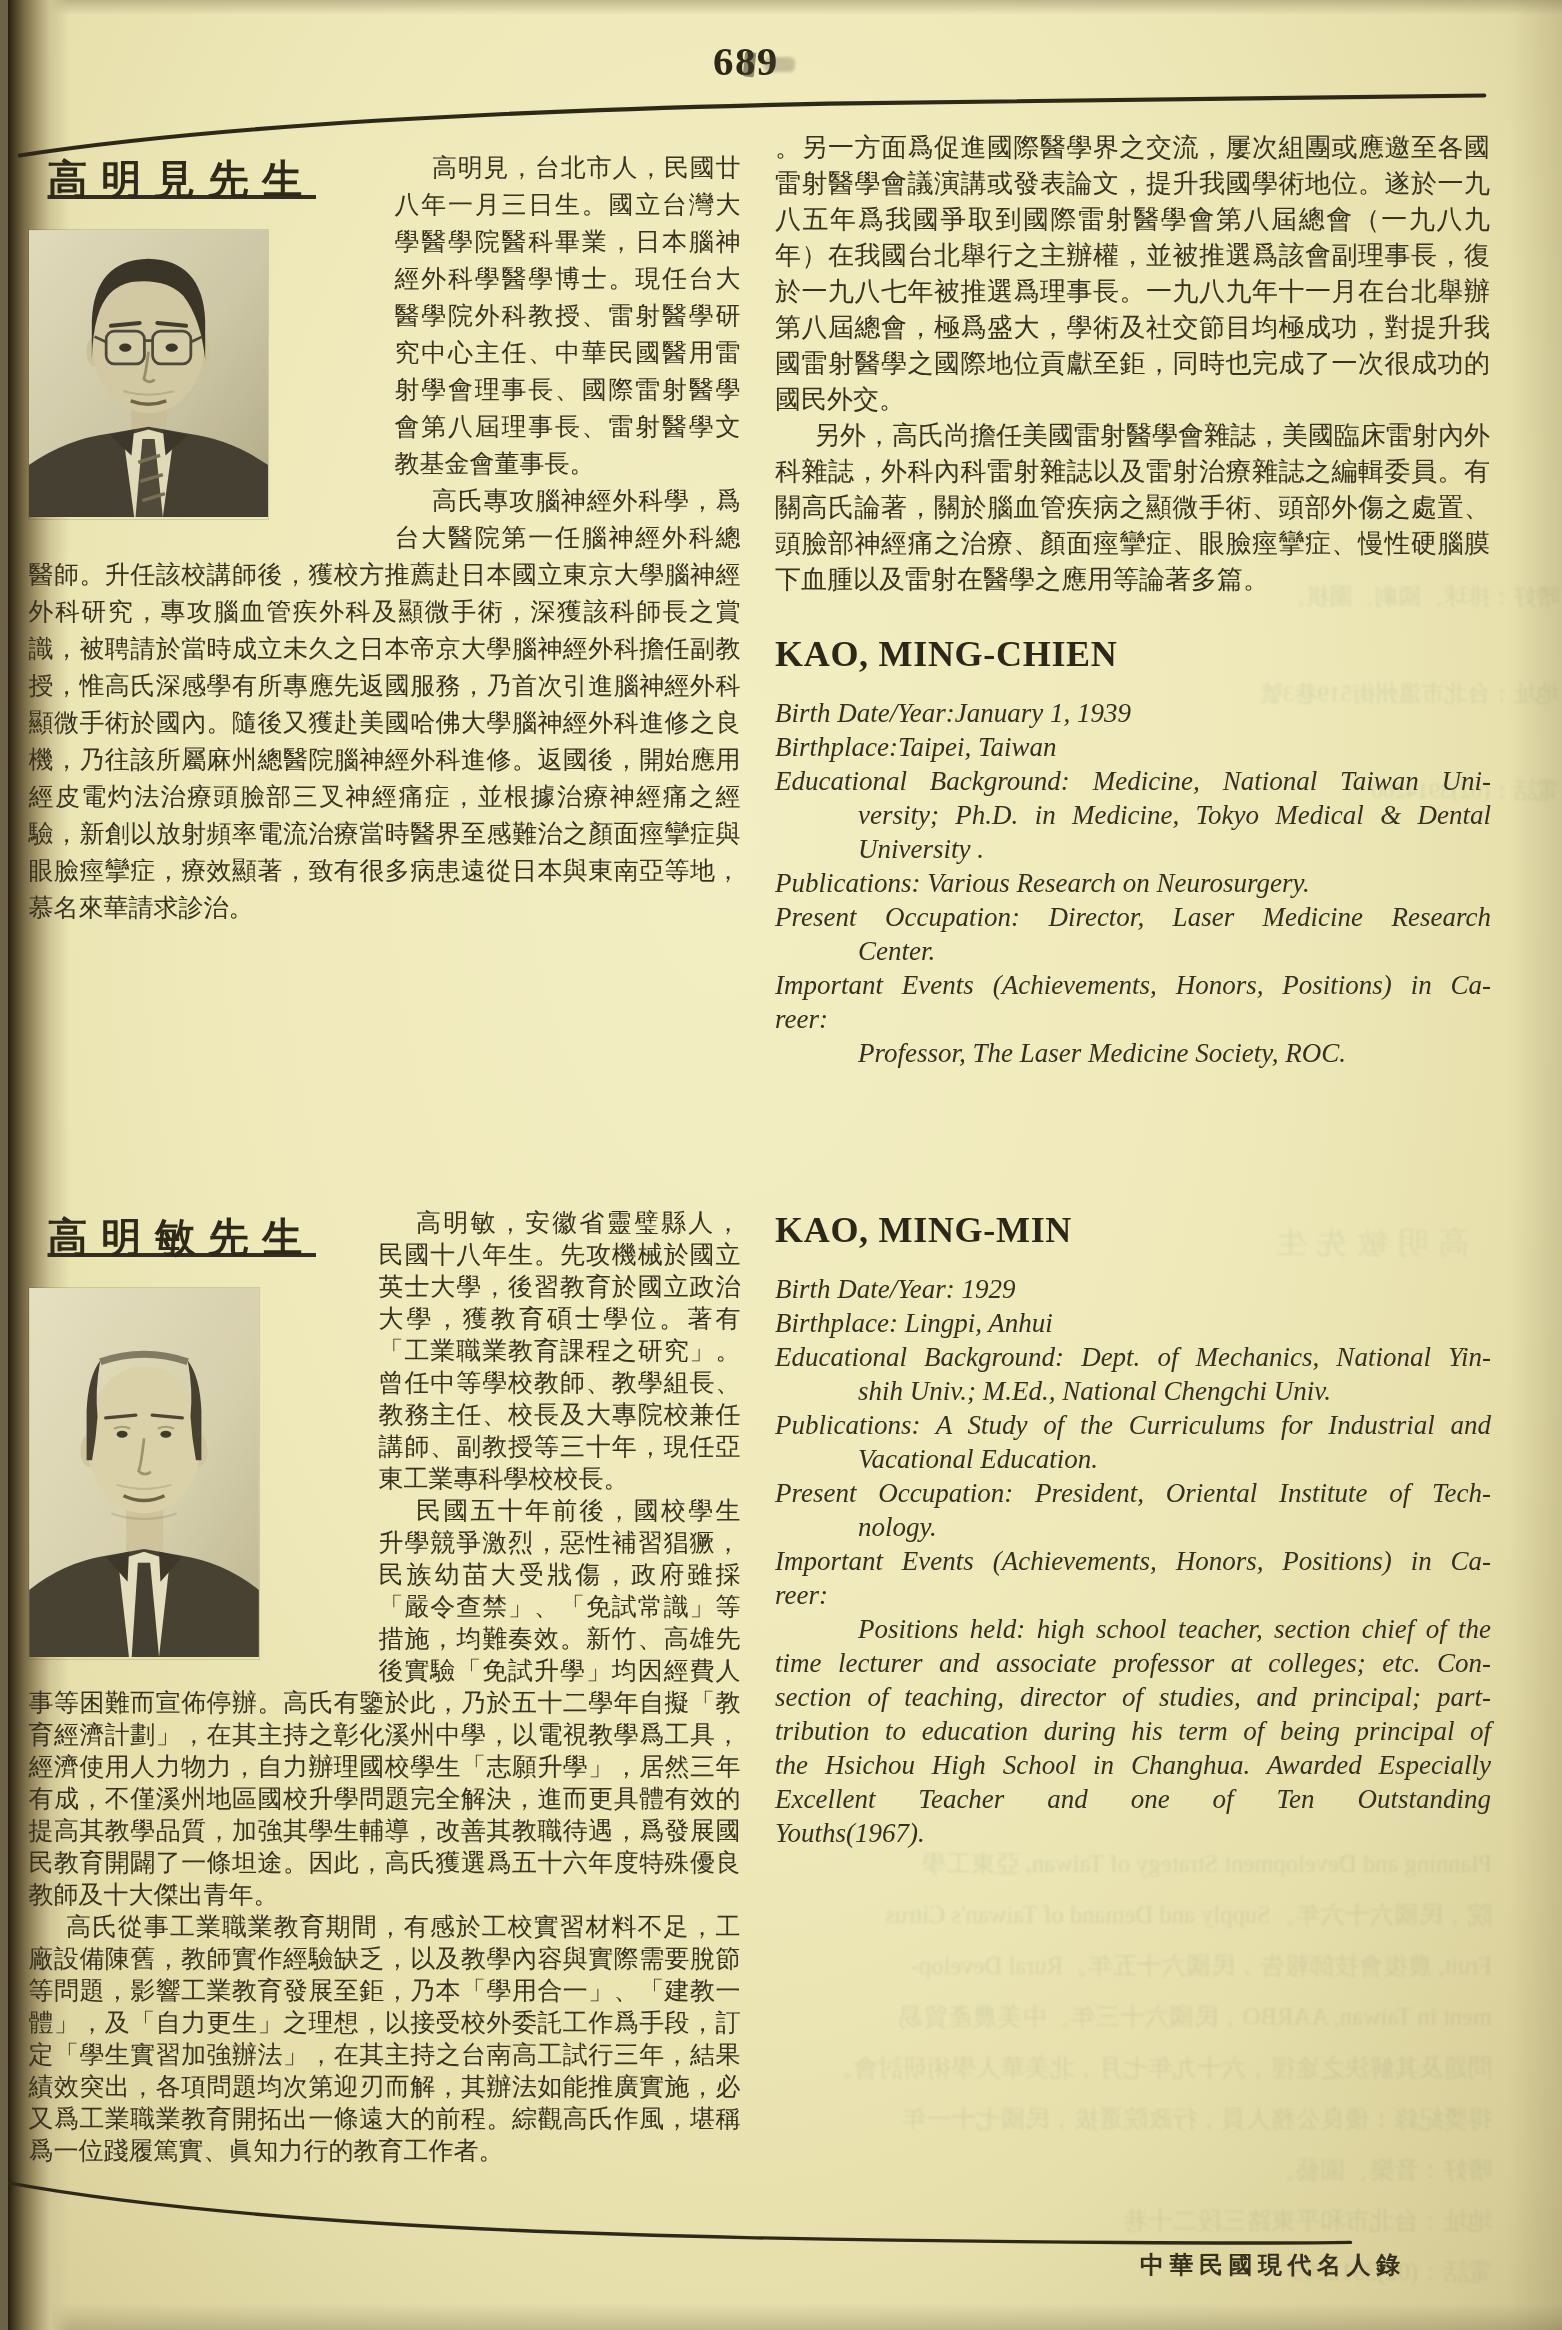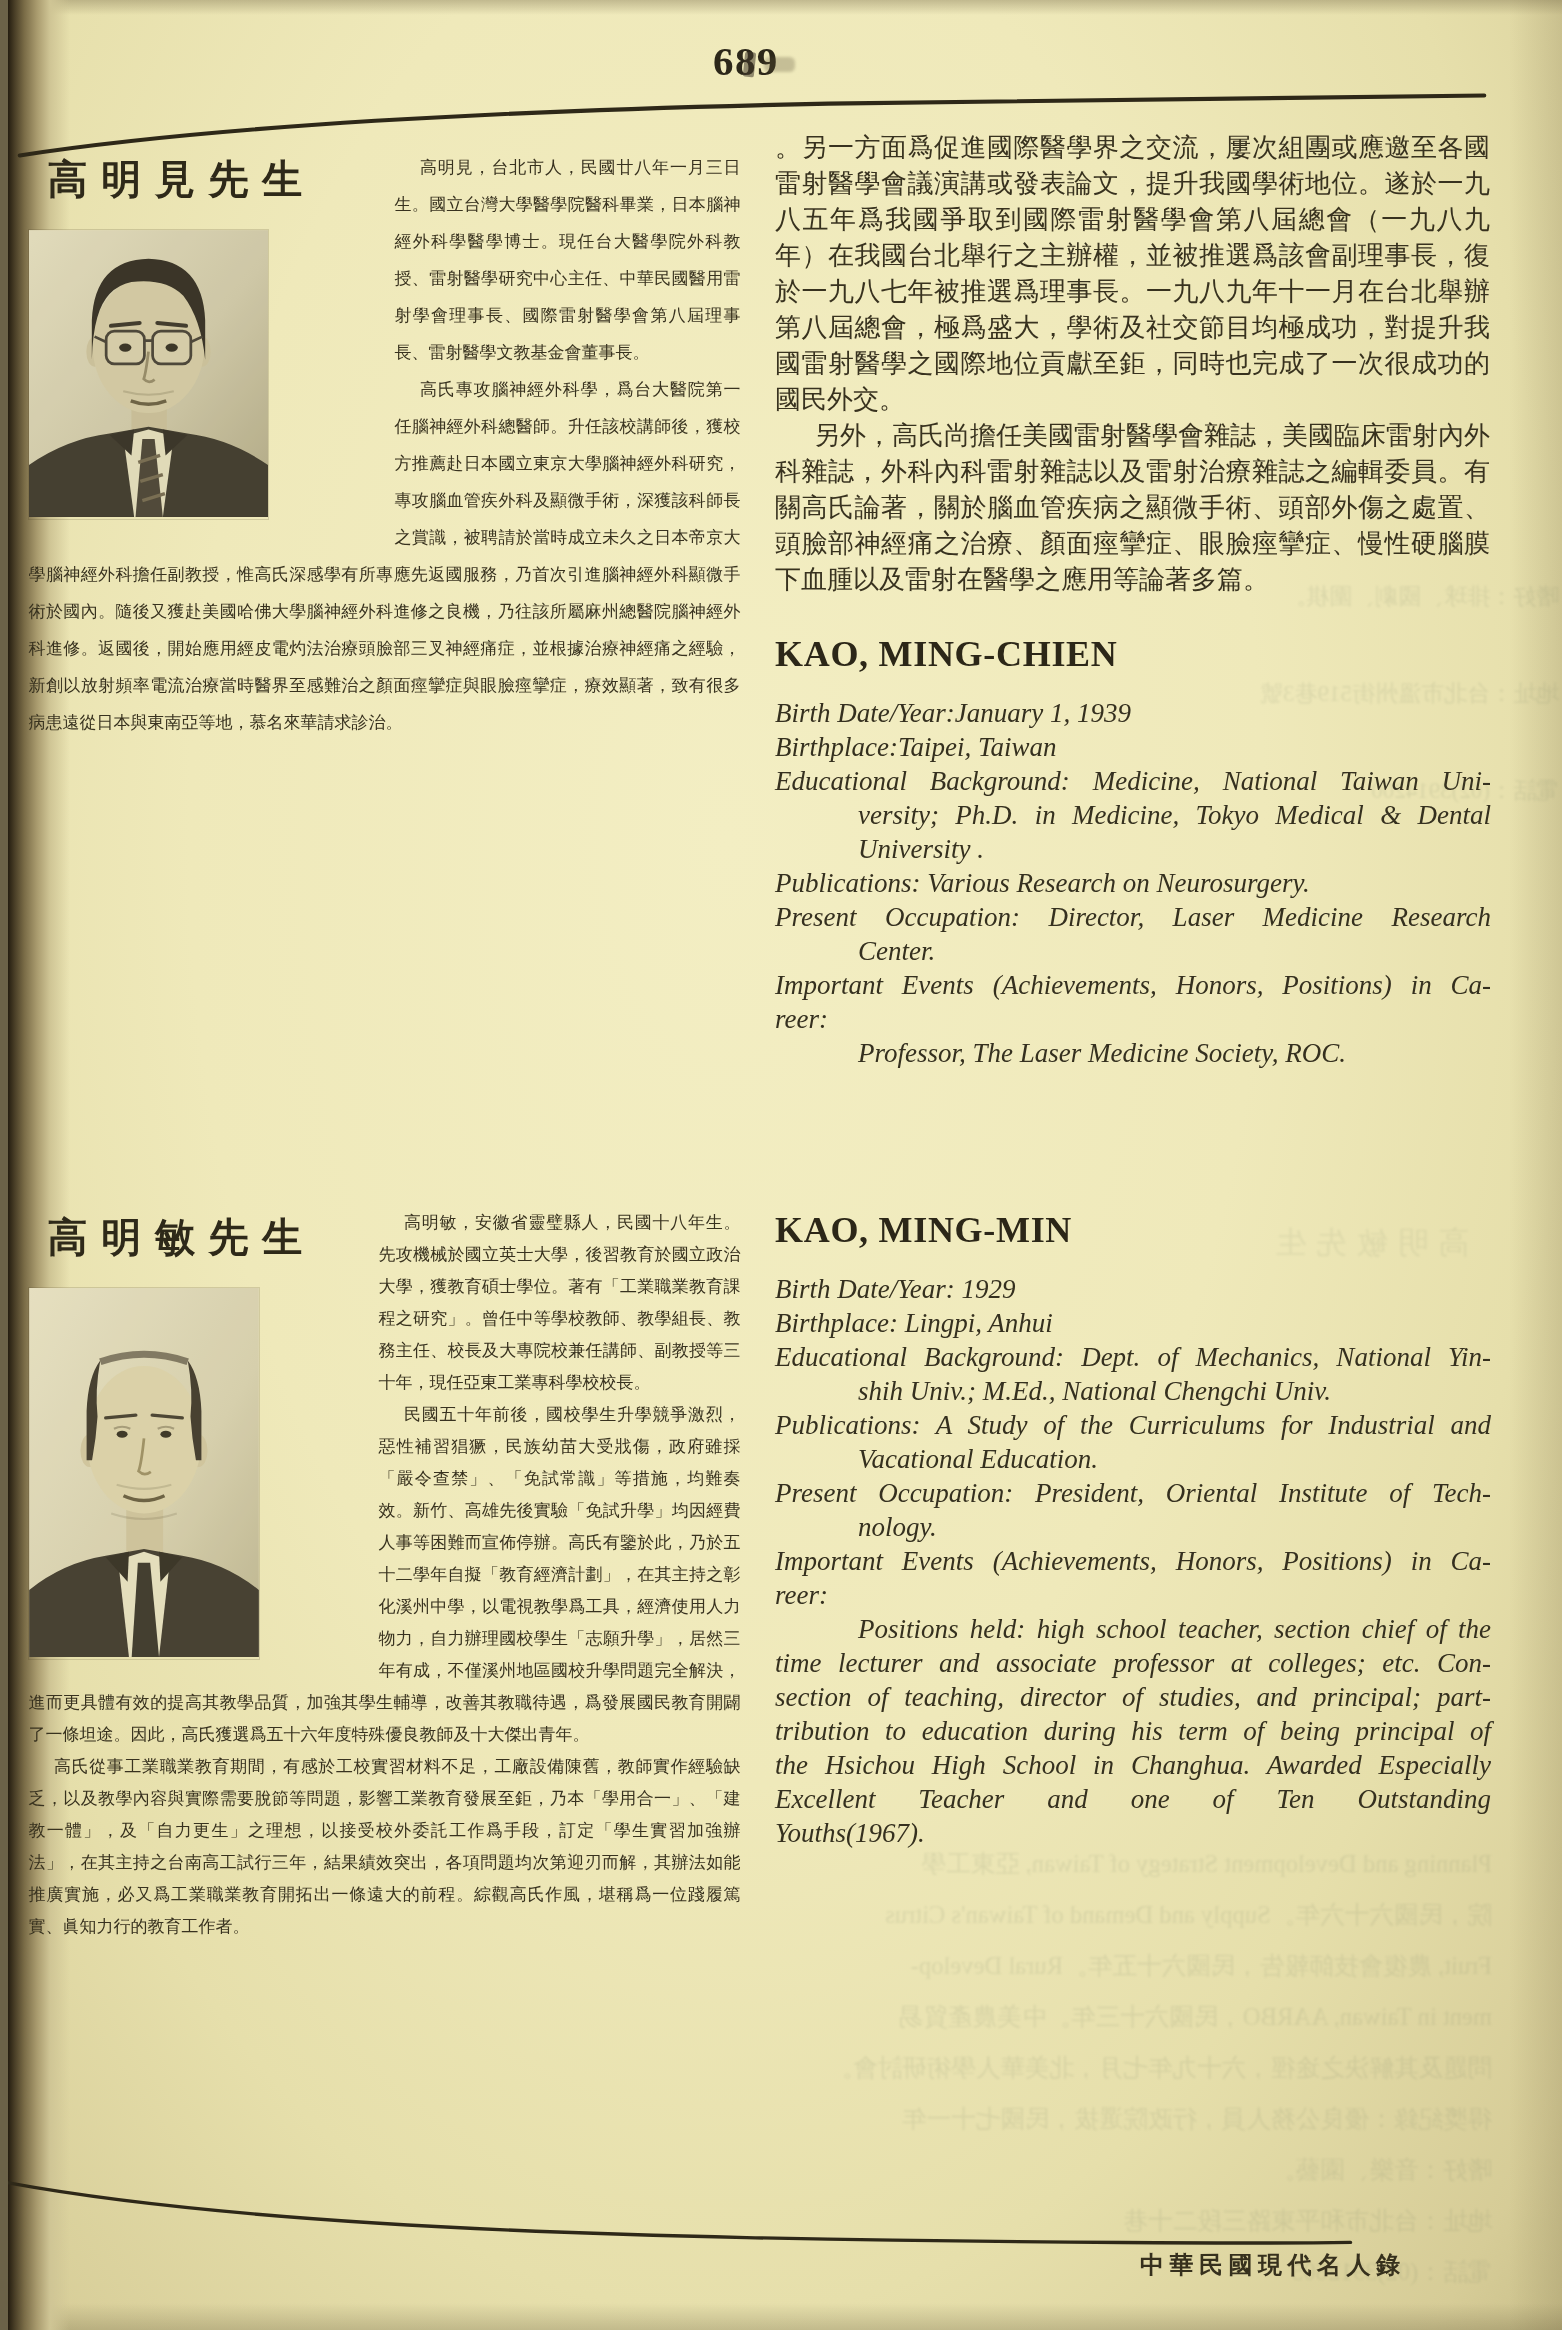--- a/index.html
+++ b/index.html
@@ -19,26 +19,26 @@
     position:absolute;left:0;top:0;width:62px;height:100%;
     background:linear-gradient(90deg,#241d10 0px,#4a3f27 6.8px,#7a6c47 16.4px,#a99b6e 29px,#cfc595 42px,rgba(207,197,149,0) 62px);
   }
   #pageNumber{
     position:absolute;left:705px;top:37px;font-size:41px;font-weight:700;letter-spacing:1.4px;color:#2c2719;
   }
   .ruleSvg{position:absolute;left:0;}
   
   .colLeft{position:absolute;left:20.5px;width:712px;}
   .colRight{position:absolute;left:767px;width:715px;}
-  .bioFloat{float:left;margin:0 23px 12.3px 0;}
+  .bioFloat{float:left;margin:0 23px 12.3px 0;text-decoration:underline;}
   .bioFloat h2{
     margin:2.7px 0 23px 19px;font-size:40px;font-weight:700;letter-spacing:13.7px;white-space:nowrap;color:#2e2919;
   }
   .photoWrap{display:block;outline:0.7px solid rgba(70,60,35,.18);}
-  .zh{font-size:17px;line-height:37px;margin:0;text-align:justify;text-justify:inter-ideograph;text-indent:1.5em;color:#38321f;}
+  .zh{font-size:25px;line-height:37px;margin:0;text-align:justify;text-justify:inter-ideograph;text-indent:1.5em;color:#38321f;}
   .e2 .zh{line-height:32px;}
   .zhr{font-size:26px;line-height:36px;margin:0;text-align:justify;text-justify:inter-ideograph;text-indent:1.5em;color:#38321f;}
   .ni{text-indent:0 !important;}
   
   .engBlock{position:absolute;left:767px;width:716px;}
   .engName{font-size:36px;font-weight:700;letter-spacing:0.7px;margin:0 0 20.5px 0;color:#2c2718;}
   .engLine{font-size:27px;line-height:34px;color:#35301f;font-style:italic;}
   .engLine.ind{padding-left:83px;}
   .engLine.st{text-align:justify;text-align-last:justify;}
   

